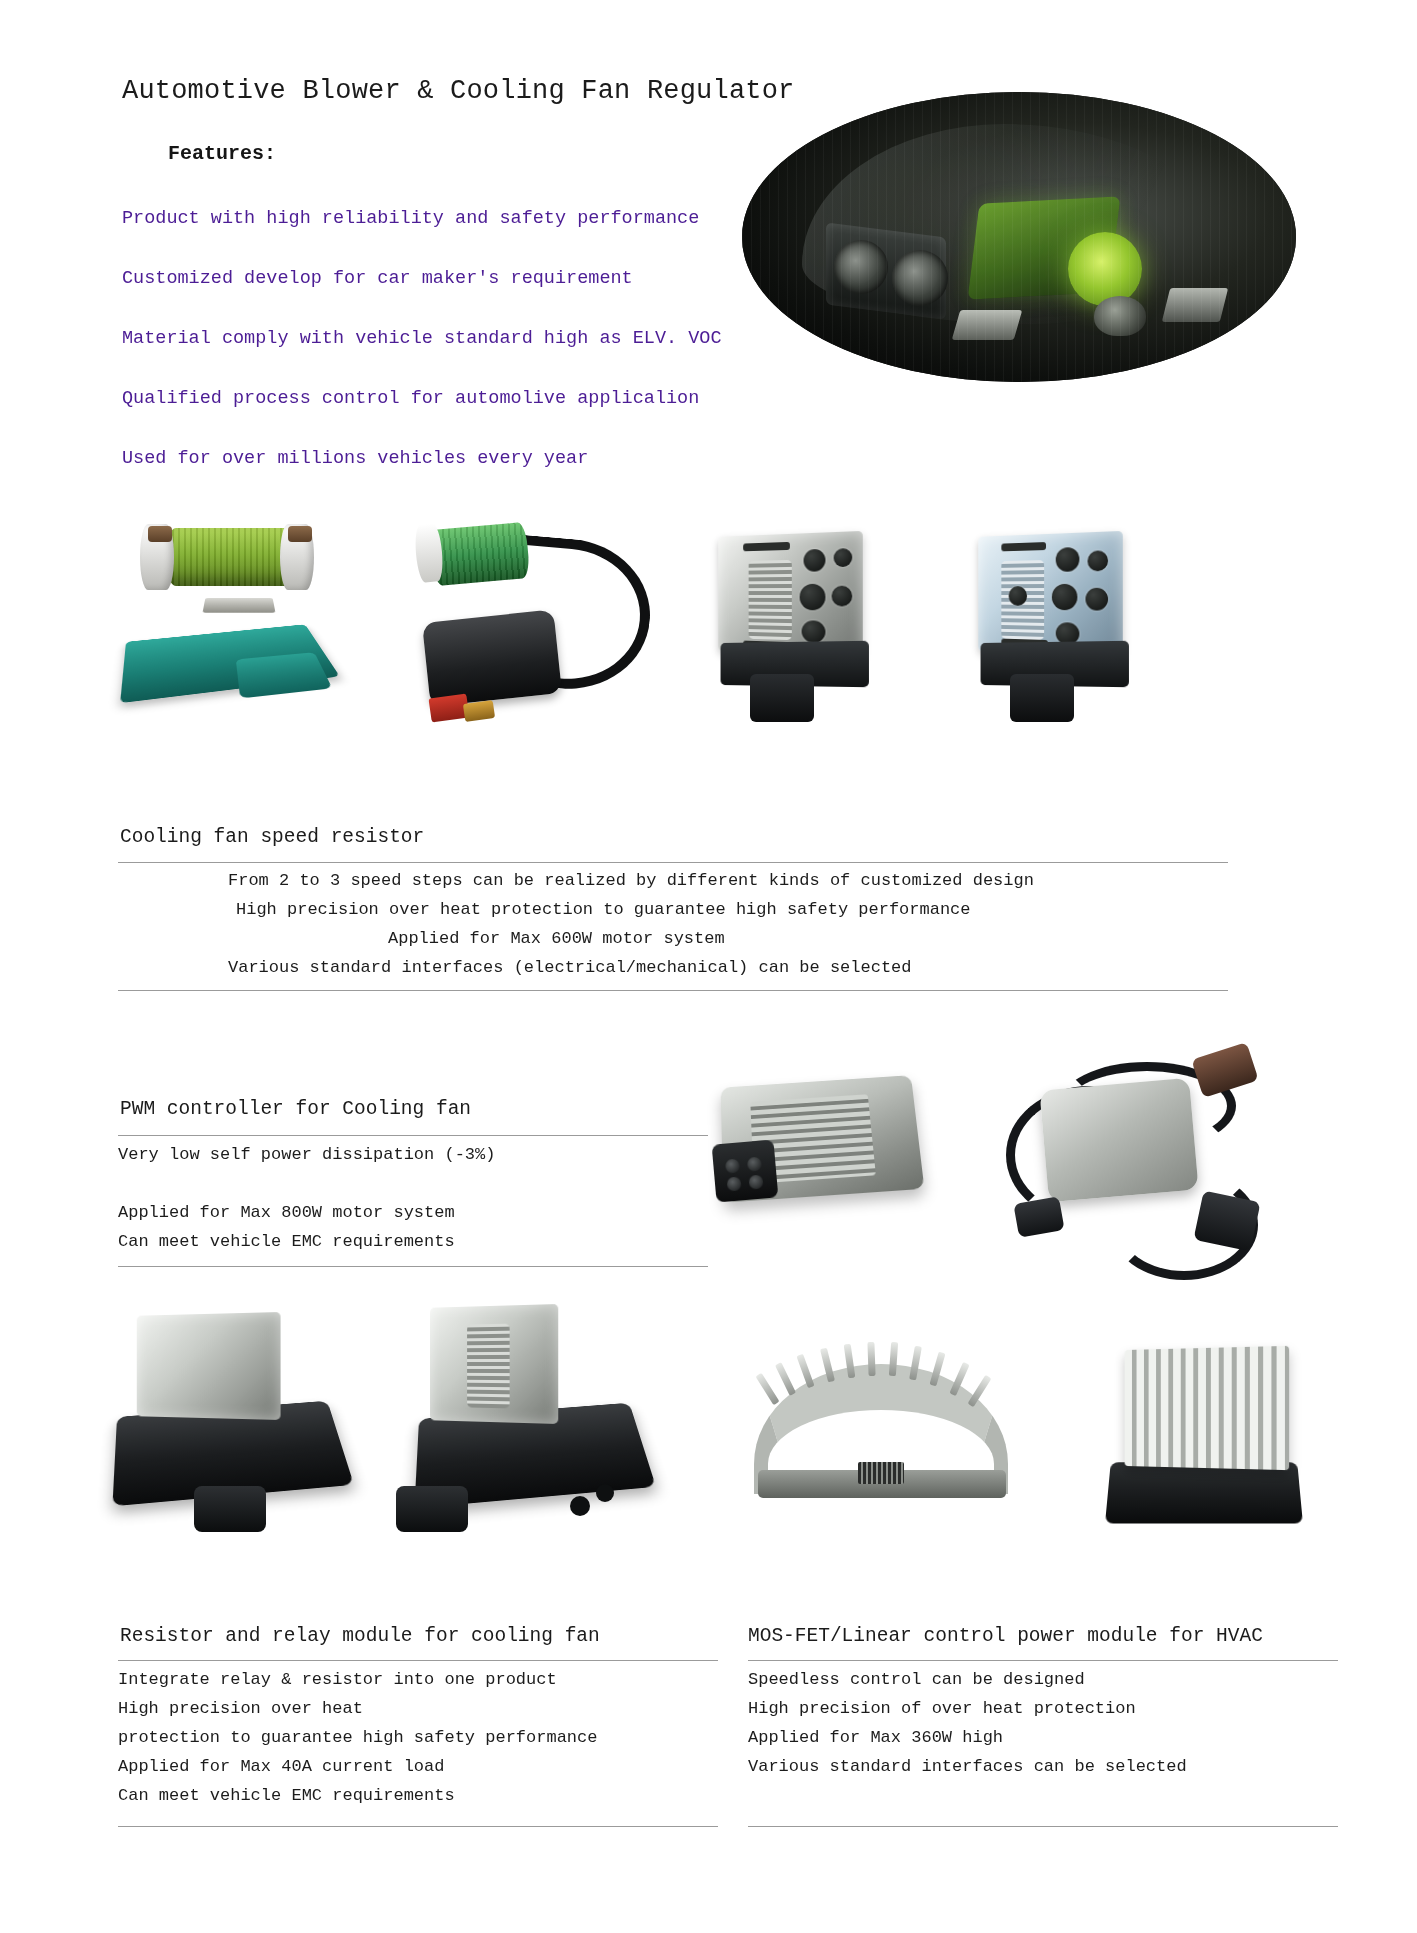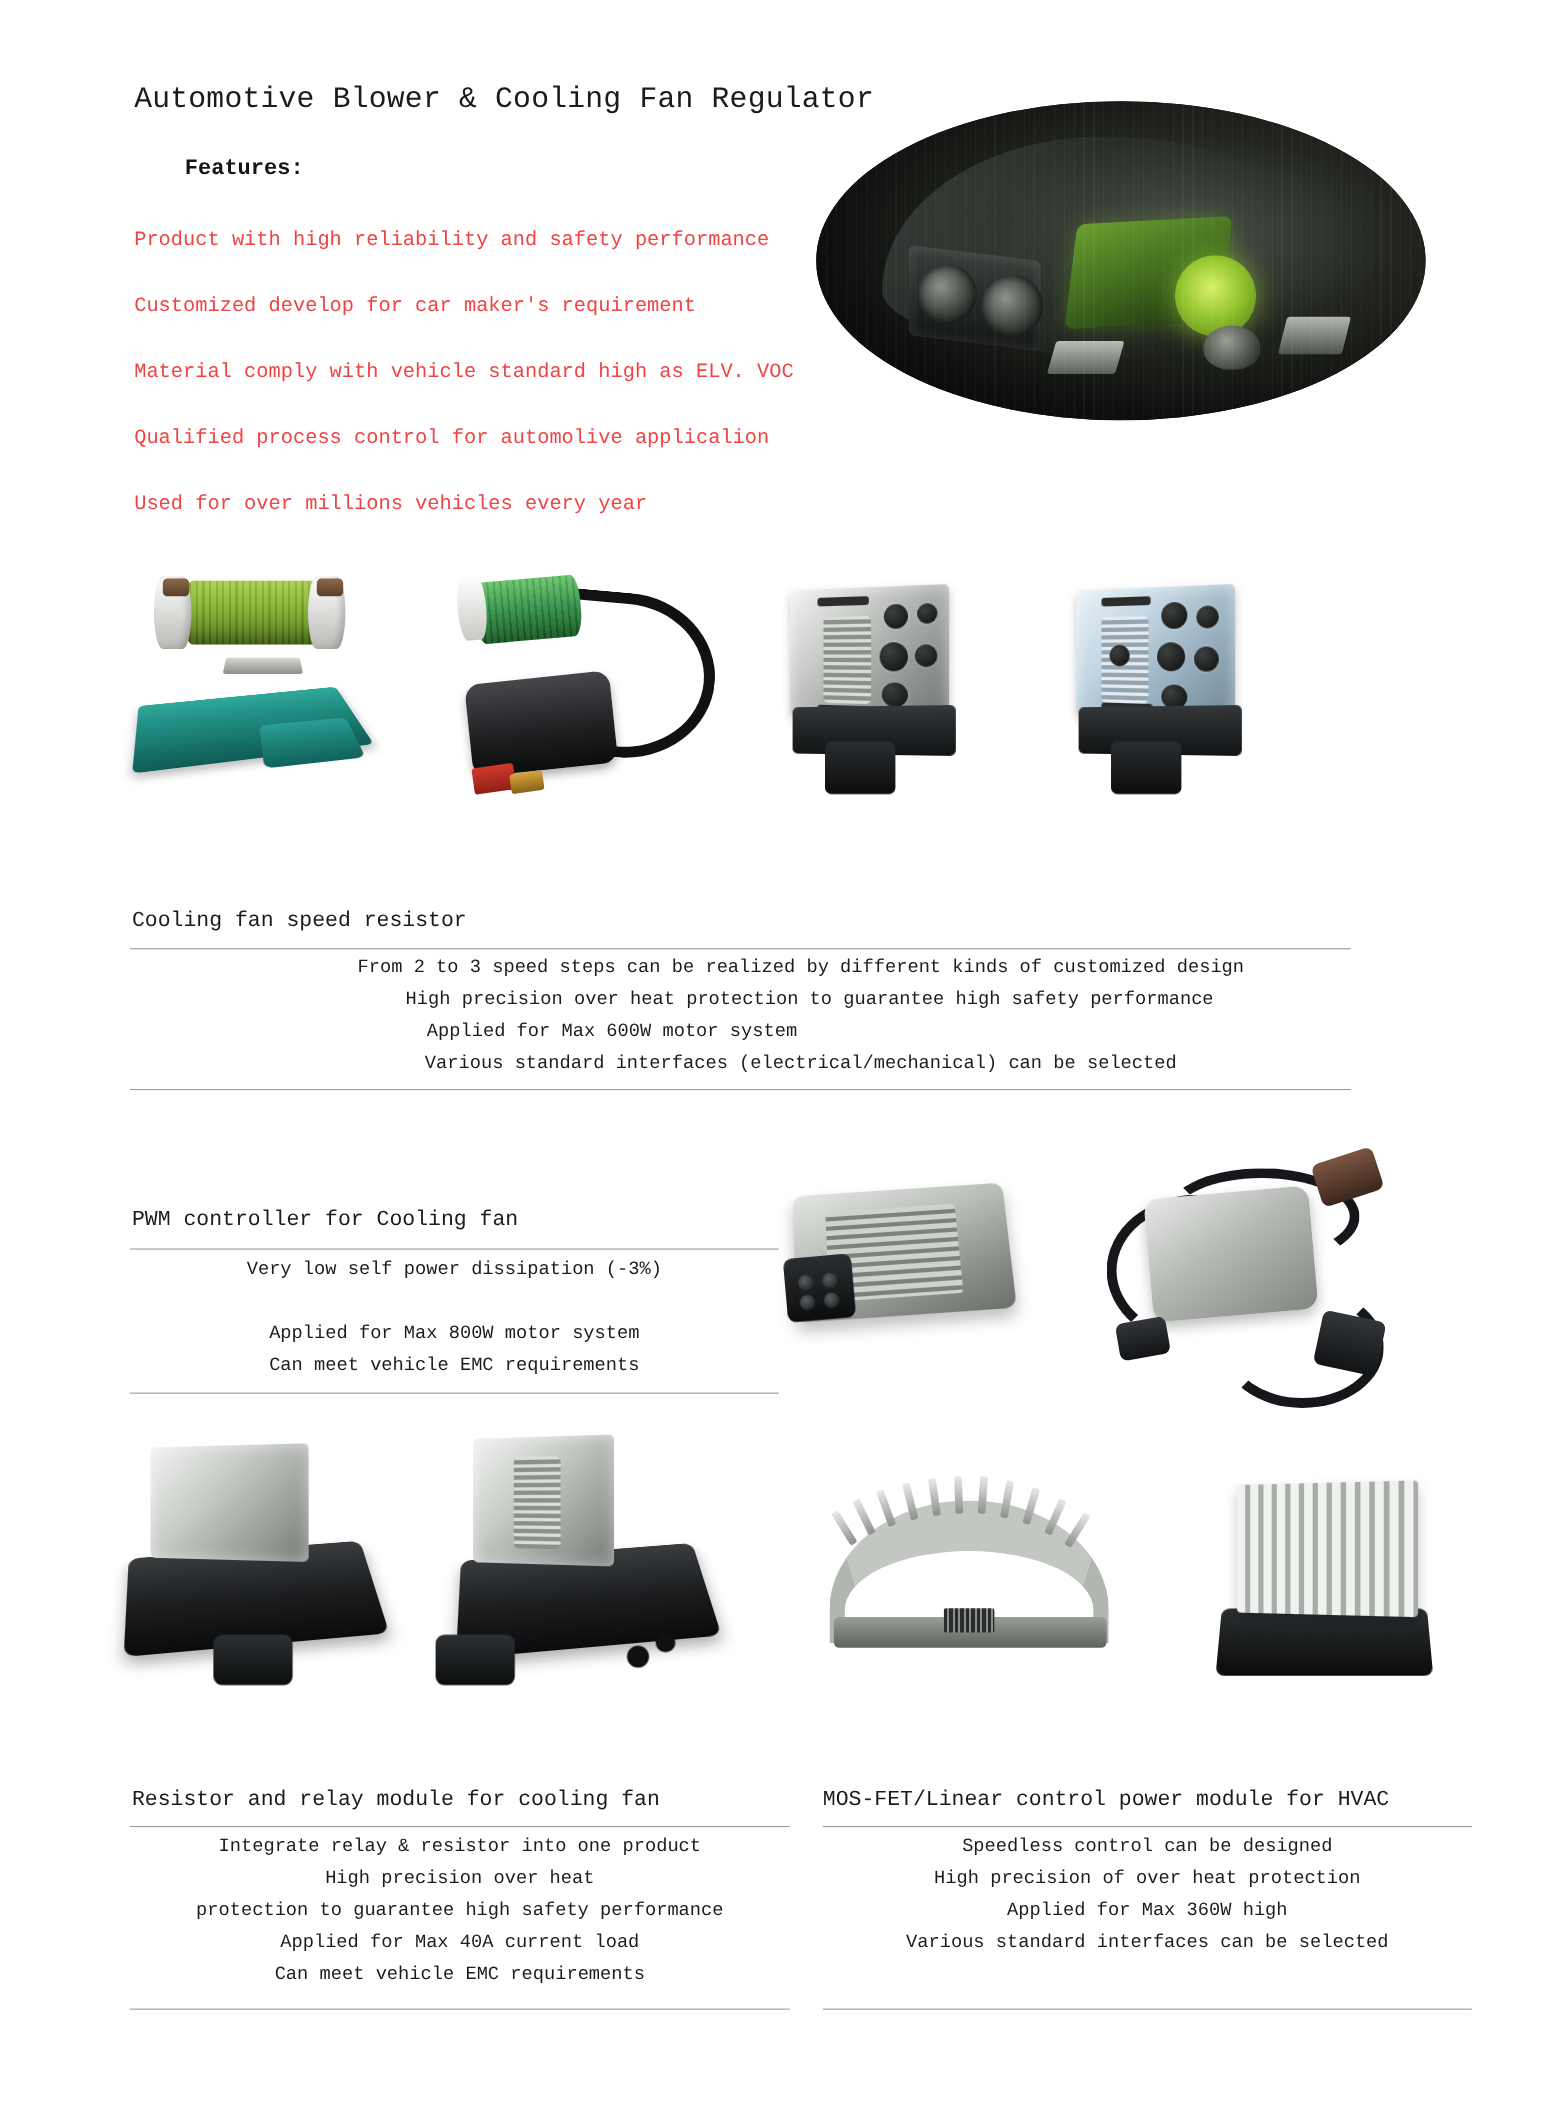--- a/index.html
+++ b/index.html
@@ -37,21 +37,21 @@
     left: 168px;
     top: 142px;
     font-size: 20px;
     font-weight: bold;
     color: #151515;
   }
   .feature-line {
     position: absolute;
     left: 122px;
     font-size: 18.5px;
-    color: #ef4444;
+    color: #4c1d95;
     white-space: nowrap;
     text-align: center;
   }
 
   
   .hero {
     position: absolute;
     left: 742px;
     top: 92px;
     width: 554px;
@@ -405,21 +405,21 @@
   }
   .hr {
     position: absolute;
     height: 1px;
     background: #9b9b9b;
   }
   .spec {
     position: absolute;
     font-size: 17px;
     color: #1c1c1c;
-    text-align: center;
+    text-align: left;
     white-space: nowrap;
     line-height: 29px;
   }
 </style>
 </head>
 <body>
 
 <div class="page">
 
   <div class="title">Automotive Blower &amp; Cooling Fan Regulator</div>

